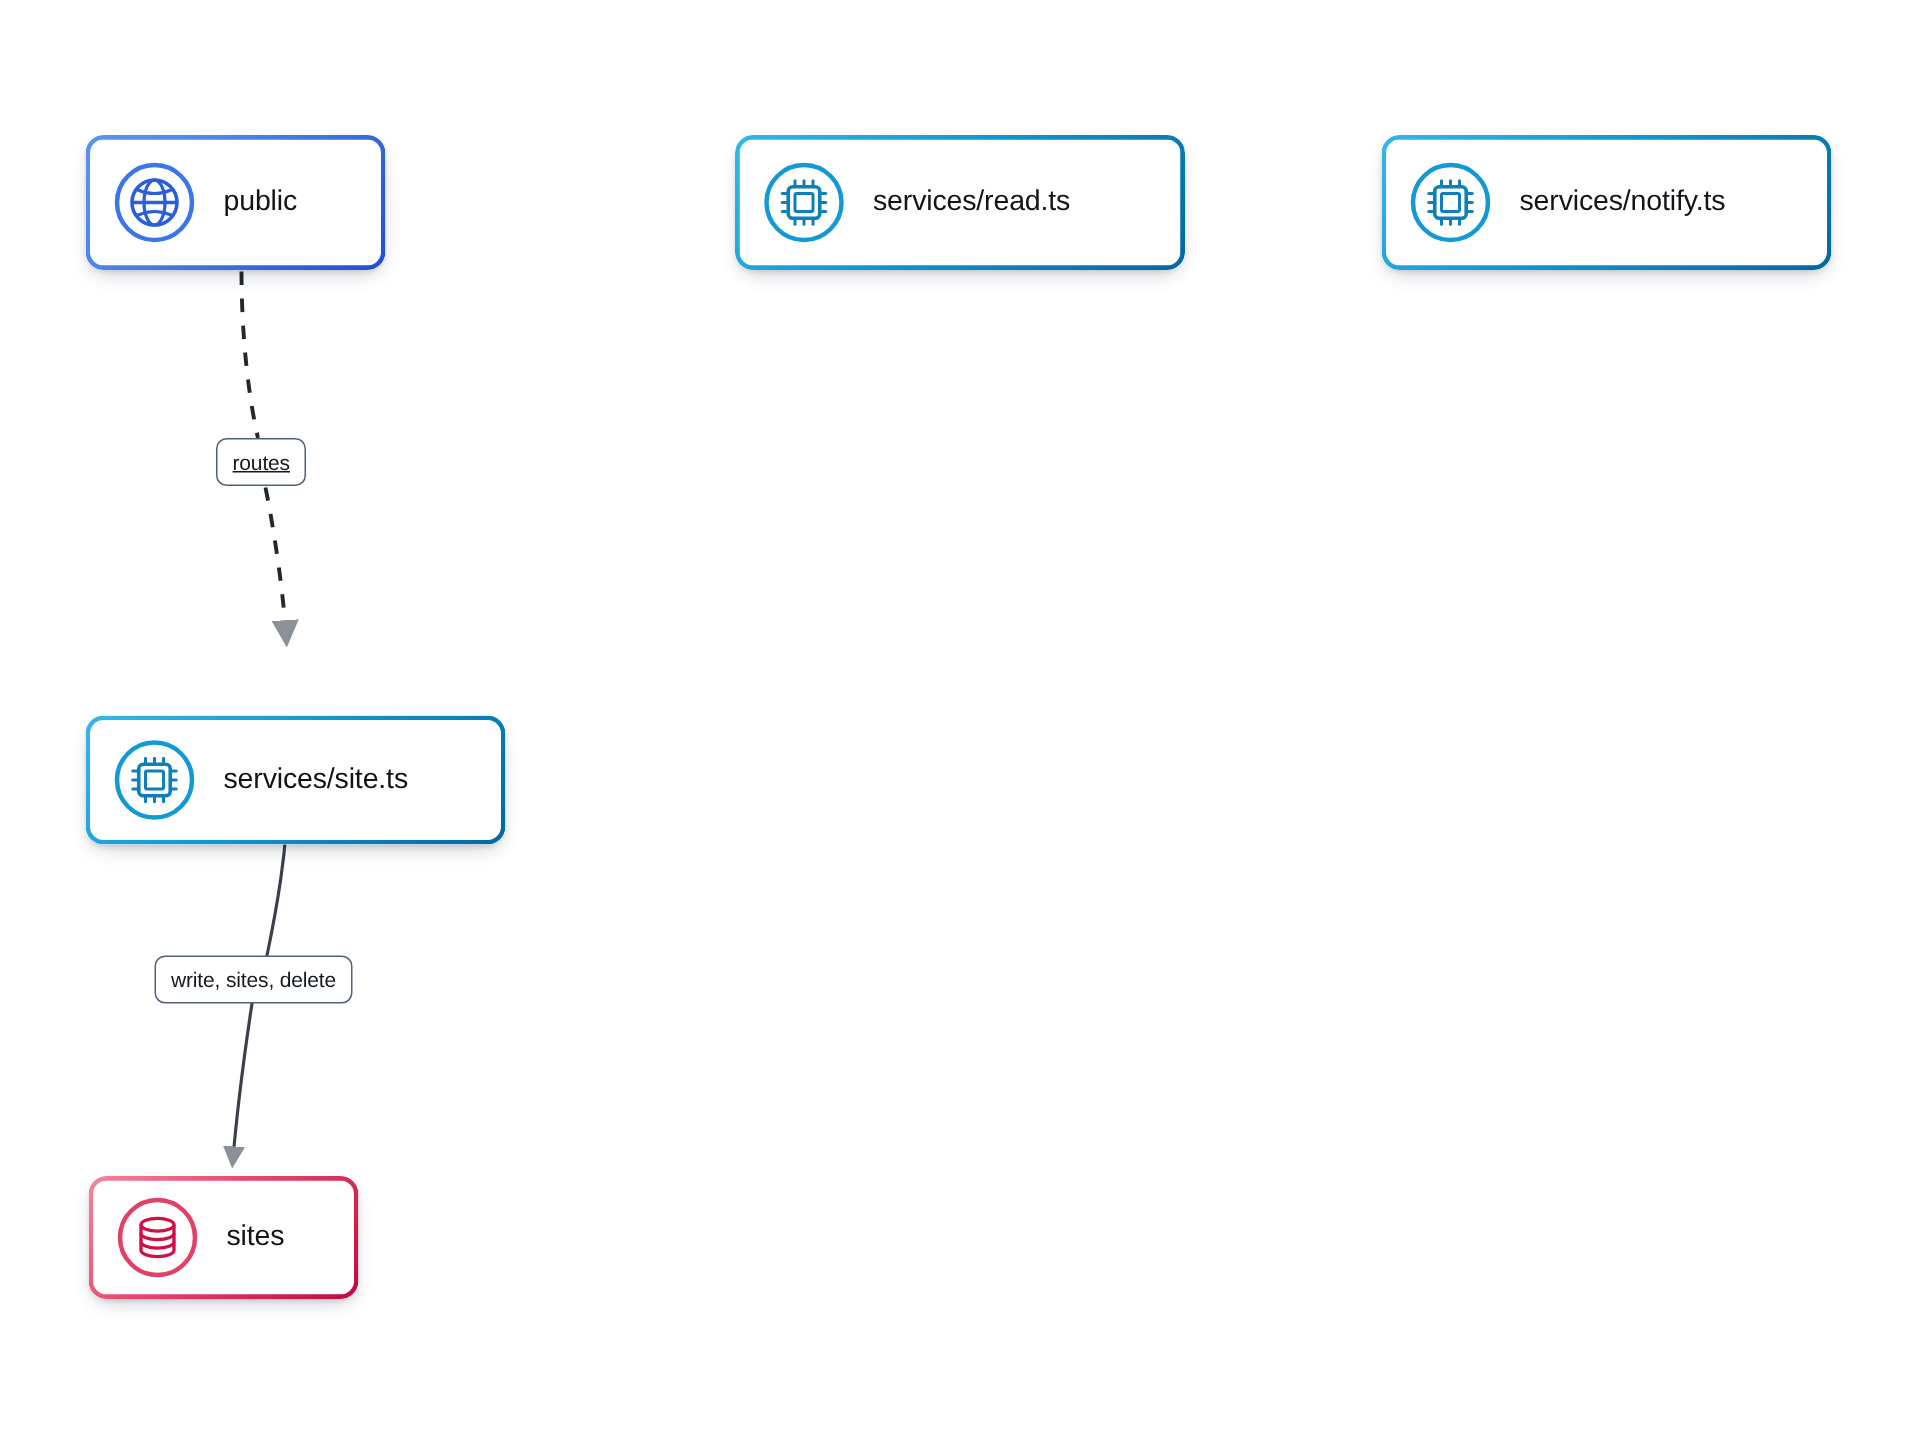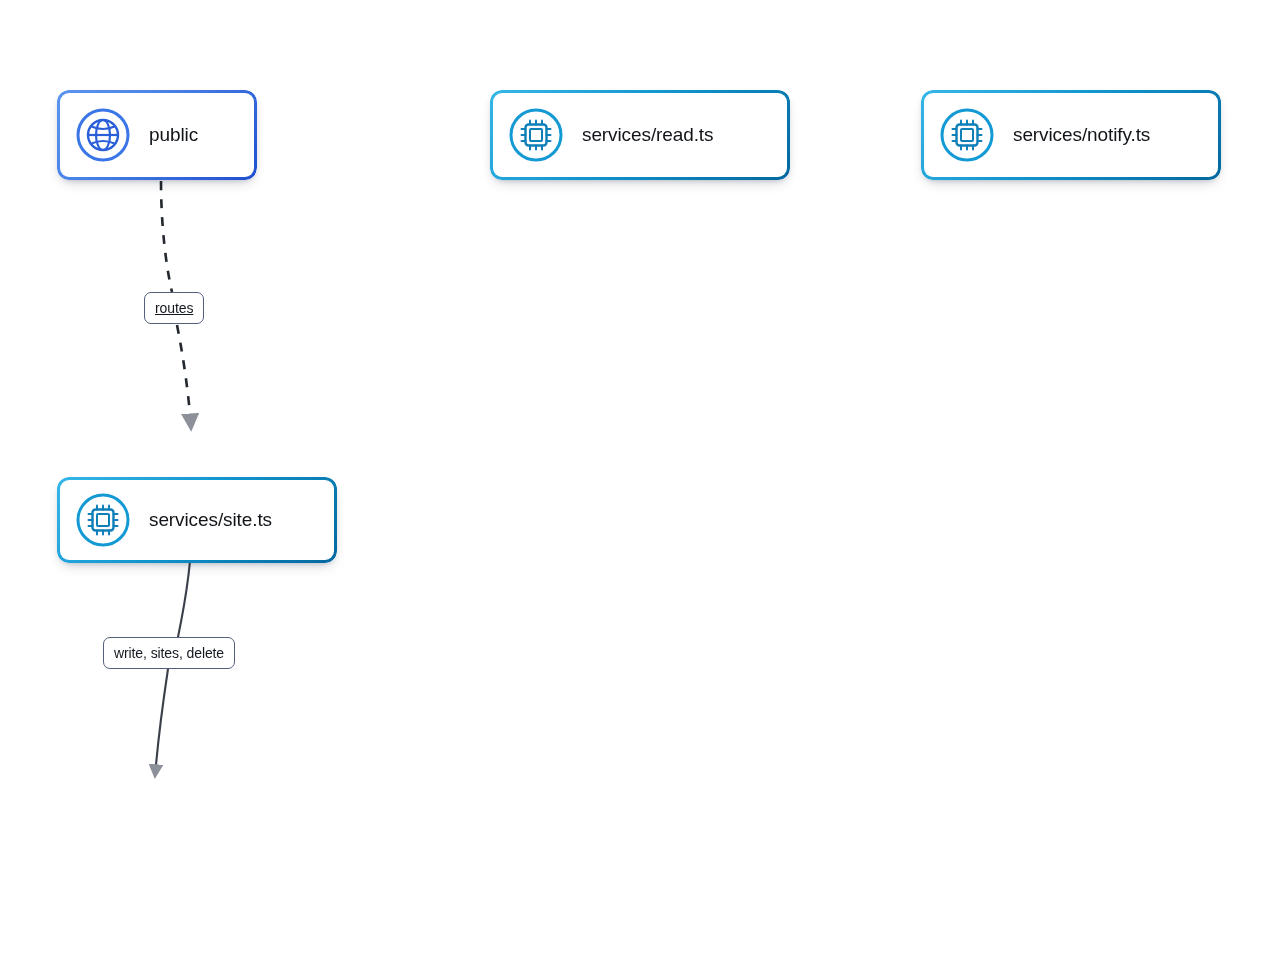--- a/index.html
+++ b/index.html
@@ -214,20 +214,32 @@
           <line x1="17.5" y1="34" x2="13.5" y2="34"></line>
           <line x1="38.5" y1="22" x2="42.5" y2="22"></line>
           <line x1="38.5" y1="28" x2="42.5" y2="28"></line>
           <line x1="38.5" y1="34" x2="42.5" y2="34"></line>
         </g>
       </svg>
     </span>
     <span class="node-label">services/site.ts</span>
   </div>
 
+  <div class="node type-database" style="left:59px; top:784px; width:180px; height:82px;">
+    <span class="node-icon">
+      <svg viewBox="0 0 56 56" width="56" height="56" xmlns="http://www.w3.org/2000/svg">
+        <circle cx="28" cy="28" r="25" fill="none" stroke="#e14166" stroke-width="3"></circle>
+        <ellipse cx="28" cy="19.5" rx="11" ry="4.2" fill="none" stroke="#cf1048" stroke-width="2.2"></ellipse>
+        <path d="M 17 19.5 L 17 36.5 C 17 38.8 21.9 40.7 28 40.7 C 34.1 40.7 39 38.8 39 36.5 L 39 19.5" fill="none" stroke="#cf1048" stroke-width="2.2"></path>
+        <path d="M 17 25.2 C 17 27.5 21.9 29.4 28 29.4 C 34.1 29.4 39 27.5 39 25.2" fill="none" stroke="#cf1048" stroke-width="2.2"></path>
+        <path d="M 17 30.9 C 17 33.2 21.9 35.1 28 35.1 C 34.1 35.1 39 33.2 39 30.9" fill="none" stroke="#cf1048" stroke-width="2.2"></path>
+      </svg>
+    </span>
+    <span class="node-label">sites</span>
+  </div>
 
   <div class="edge-label" style="left:144px; top:292px;text-decoration:underline;">
     <span>routes</span>
   </div>
 
   <div class="edge-label" style="left:103px; top:637px;">
     <span>write, sites, delete</span>
   </div>
 
 </div>

